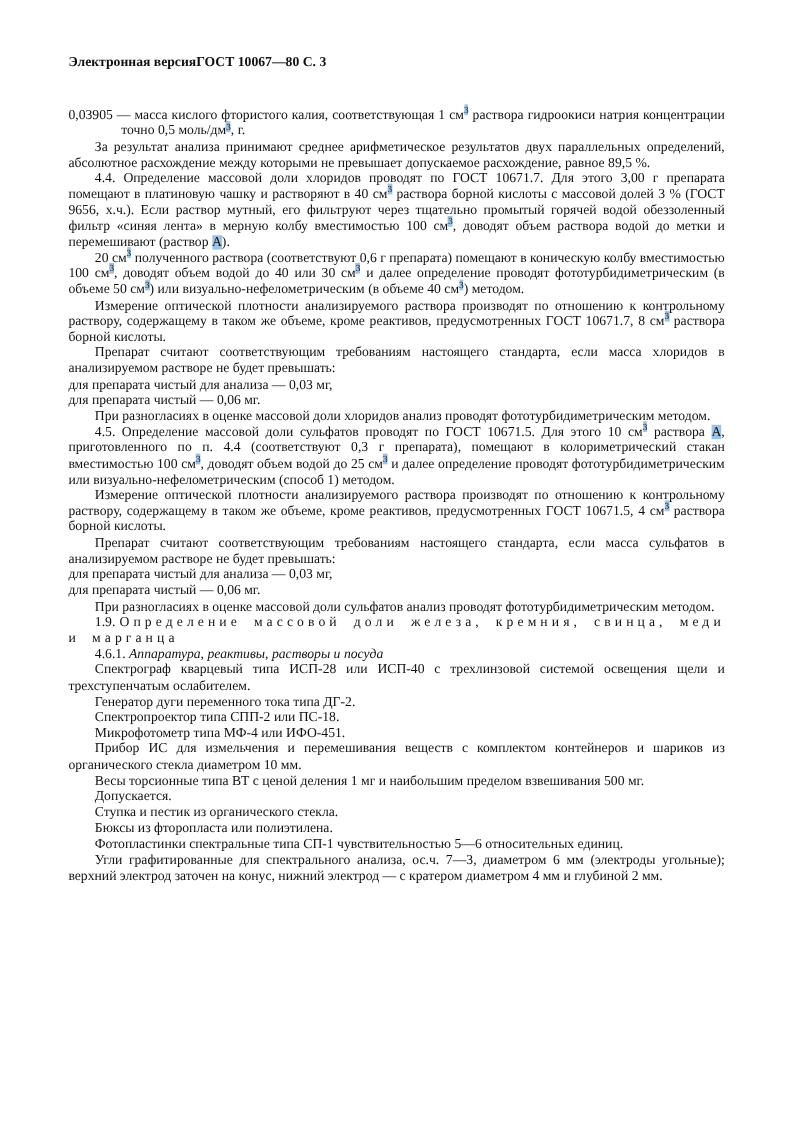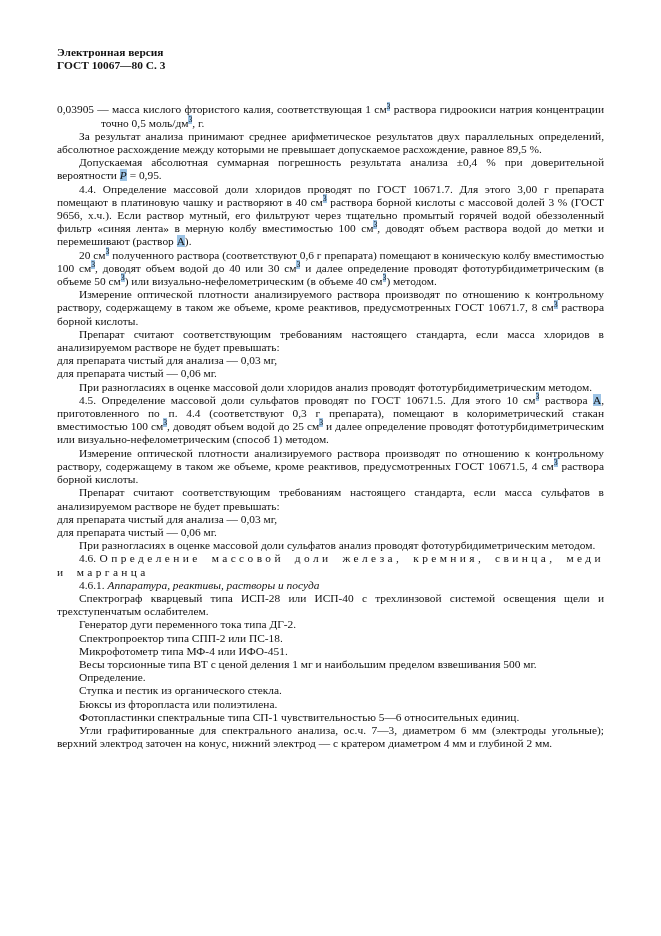--- a/index.html
+++ b/index.html
@@ -11,26 +11,24 @@
     background: #ffffff;
     box-sizing: border-box;
     padding: 46px 57px 40px 57px;
     font-family: "Liberation Serif", "DejaVu Serif", serif;
     font-size: 11.4px;
     line-height: 13.2px;
     color: #111111;
   }
   .page-header {
     display: flex;
-    justify-content: space-between;
     align-items: baseline;
     font-weight: bold;
     font-size: 11.4px;
     margin-bottom: 17px;
-    flex-direction: column;
   }
   .doc-body p.para {
     margin: 0;
     text-align: justify;
     text-indent: 22px;
   }
   .doc-body p.para.flush { text-indent: 0; }
   .doc-body p.para.hang {
     padding-left: 44px;
     text-indent: -44px;
@@ -50,40 +48,40 @@
 <body>
 
 <div class="page">
   <div class="page-header">
     <span>Электронная версия</span>
     <span>ГОСТ 10067—80 С. 3</span>
   </div>
   <div class="doc-body">
       <p class="para hang"><span class="run">0,03905 — масса кислого фтористого калия, соответствующая 1 см</span><sup class="run hl">3</sup><span class="run"> раствора гидроокиси натрия концентрации точно 0,5 моль/дм</span><sup class="run hl">3</sup><span class="run">, г.</span></p>
       <p class="para indent"><span class="run">За результат анализа принимают среднее арифметическое результатов двух параллельных определений, абсолютное расхождение между которыми не превышает допускаемое расхождение, равное 89,5 %.</span></p>
-      <p class="para indent"><span class="run">Допускаемая абсолютная суммарная погрешность результата анализа ±0,4 % при доверительной вероятности </span><span class="run it hl">Р</span><span class="run"> = 0,95.</span></p>
       <p class="para indent"><span class="run">4.4. Определение массовой доли хлоридов проводят по ГОСТ 10671.7. Для этого 3,00 г препарата помещают в платиновую чашку и растворяют в 40 см</span><sup class="run hl">3</sup><span class="run"> раствора борной кислоты с массовой долей 3 % (ГОСТ 9656, х.ч.). Если раствор мутный, его фильтруют через тщательно промытый горячей водой обеззоленный фильтр «синяя лента» в мерную колбу вместимостью 100 см</span><sup class="run hl">3</sup><span class="run">, доводят объем раствора водой до метки и перемешивают (раствор </span><span class="run hl">А</span><span class="run">).</span></p>
       <p class="para indent"><span class="run">20 см</span><sup class="run hl">3</sup><span class="run"> полученного раствора (соответствуют 0,6 г препарата) помещают в коническую колбу вместимостью 100 см</span><sup class="run hl">3</sup><span class="run">, доводят объем водой до 40 или 30 см</span><sup class="run hl">3</sup><span class="run"> и далее определение проводят фототурбидиметрическим (в объеме 50 см</span><sup class="run hl">3</sup><span class="run">) или визуально-нефелометрическим (в объеме 40 см</span><sup class="run hl">3</sup><span class="run">) методом.</span></p>
       <p class="para indent"><span class="run">Измерение оптической плотности анализируемого раствора производят по отношению к контрольному раствору, содержащему в таком же объеме, кроме реактивов, предусмотренных ГОСТ 10671.7, 8 см</span><sup class="run hl">3</sup><span class="run"> раствора борной кислоты.</span></p>
       <p class="para indent"><span class="run">Препарат считают соответствующим требованиям настоящего стандарта, если масса хлоридов в анализируемом растворе не будет превышать:</span></p>
       <p class="para flush"><span class="run">для препарата чистый для анализа — 0,03 мг,</span></p>
       <p class="para flush"><span class="run">для препарата чистый — 0,06 мг.</span></p>
       <p class="para indent"><span class="run">При разногласиях в оценке массовой доли хлоридов анализ проводят фототурбидиметрическим методом.</span></p>
       <p class="para indent"><span class="run">4.5. Определение массовой доли сульфатов проводят по ГОСТ 10671.5. Для этого 10 см</span><sup class="run hl">3</sup><span class="run"> раствора </span><span class="run hl">А</span><span class="run">, приготовленного по п. 4.4 (соответствуют 0,3 г препарата), помещают в колориметрический стакан вместимостью 100 см</span><sup class="run hl">3</sup><span class="run">, доводят объем водой до 25 см</span><sup class="run hl">3</sup><span class="run"> и далее определение проводят фототурбидиметрическим или визуально-нефелометрическим (способ 1) методом.</span></p>
       <p class="para indent"><span class="run">Измерение оптической плотности анализируемого раствора производят по отношению к контрольному раствору, содержащему в таком же объеме, кроме реактивов, предусмотренных ГОСТ 10671.5, 4 см</span><sup class="run hl">3</sup><span class="run"> раствора борной кислоты.</span></p>
       <p class="para indent"><span class="run">Препарат считают соответствующим требованиям настоящего стандарта, если масса сульфатов в анализируемом растворе не будет превышать:</span></p>
       <p class="para flush"><span class="run">для препарата чистый для анализа — 0,03 мг,</span></p>
       <p class="para flush"><span class="run">для препарата чистый — 0,06 мг.</span></p>
       <p class="para indent"><span class="run">При разногласиях в оценке массовой доли сульфатов анализ проводят фототурбидиметрическим методом.</span></p>
-      <p class="para indent"><span class="run">4.6. </span><span class="run sp">Определение массовой доли железа, кремния, свинца, меди и марганца</span></p>
+      <p class="para indent"><span class="run">1.9. </span><span class="run sp">Определение массовой доли железа, кремния, свинца, меди и марганца</span></p>
       <p class="para indent"><span class="run">4.6.1. </span><span class="run it">Аппаратура, реактивы, растворы и посуда</span></p>
       <p class="para indent"><span class="run">Спектрограф кварцевый типа ИСП-28 или ИСП-40 с трехлинзовой системой освещения щели и трехступенчатым ослабителем.</span></p>
       <p class="para indent"><span class="run">Генератор дуги переменного тока типа ДГ-2.</span></p>
       <p class="para indent"><span class="run">Спектропроектор типа СПП-2 или ПС-18.</span></p>
       <p class="para indent"><span class="run">Микрофотометр типа МФ-4 или ИФО-451.</span></p>
+      <p class="para indent"><span class="run">Прибор ИС для измельчения и перемешивания веществ с комплектом контейнеров и шариков из органического стекла диаметром 10 мм.</span></p>
       <p class="para indent"><span class="run">Весы торсионные типа ВТ с ценой деления 1 мг и наибольшим пределом взвешивания 500 мг.</span></p>
-      <p class="para indent"><span class="run">Определение.</span></p>
+      <p class="para indent"><span class="run">Допускается.</span></p>
       <p class="para indent"><span class="run">Ступка и пестик из органического стекла.</span></p>
       <p class="para indent"><span class="run">Бюксы из фторопласта или полиэтилена.</span></p>
       <p class="para indent"><span class="run">Фотопластинки спектральные типа СП-1 чувствительностью 5—6 относительных единиц.</span></p>
       <p class="para indent"><span class="run">Угли графитированные для спектрального анализа, ос.ч. 7—3, диаметром 6 мм (электроды угольные); верхний электрод заточен на конус, нижний электрод — с кратером диаметром 4 мм и глубиной 2 мм.</span></p>
     </div>
 </div>
 
 </body></html>

